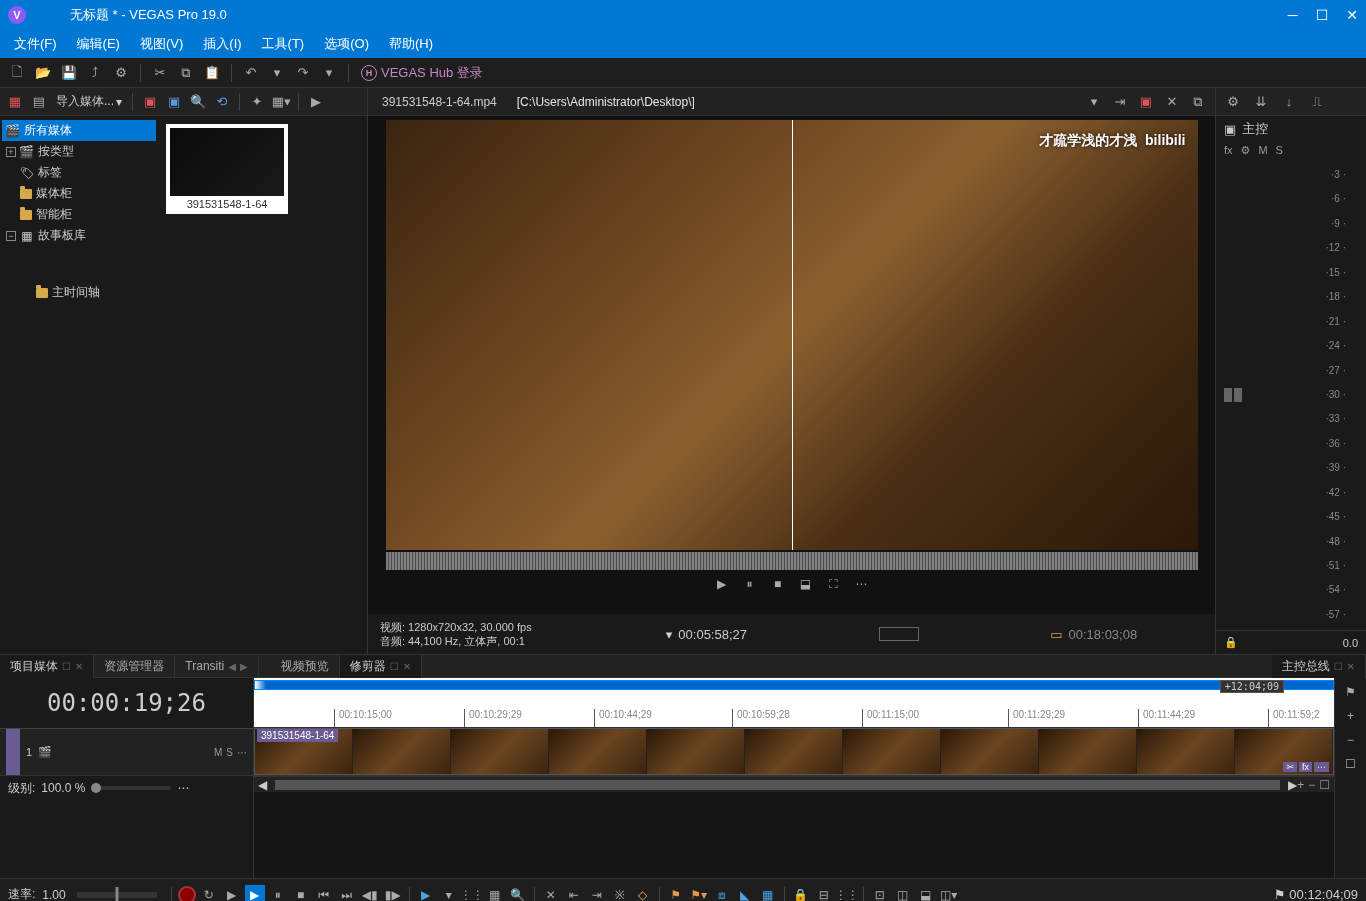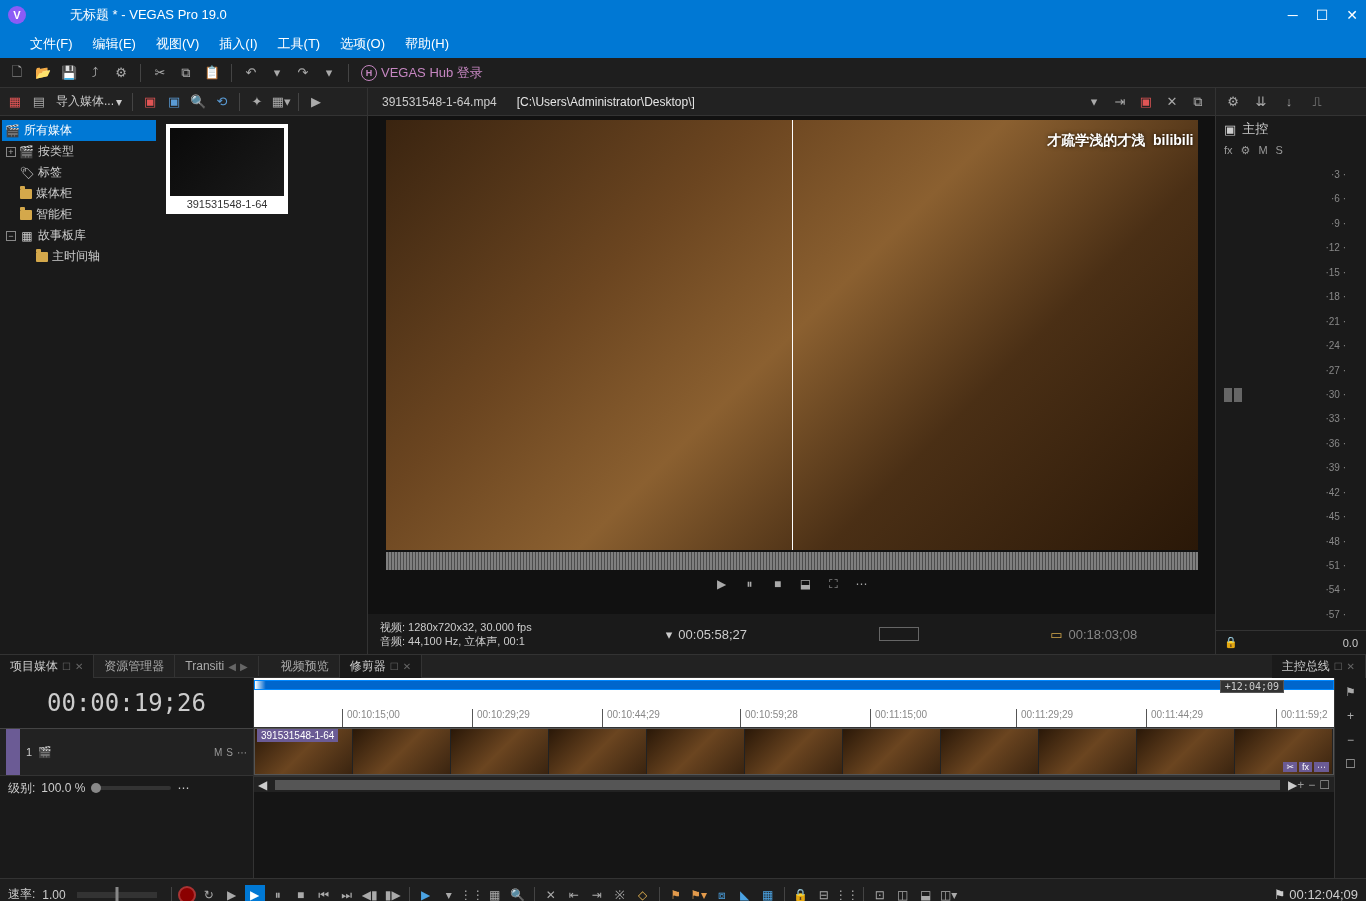--- a/index.html
+++ b/index.html
@@ -1,52 +1,52 @@
 <!DOCTYPE html>
 <html><head>
 <meta charset="utf-8">
 <style>
 * { margin:0; padding:0; box-sizing:border-box; font-family:"Segoe UI","Microsoft YaHei",sans-serif; }
 body { background:#1a1a1a; color:#ccc; font-size:12px; overflow:hidden; width:1366px; height:901px; position:relative; }
 .titlebar { height:30px; background:#0078d4; display:flex; align-items:center; padding:0 8px; color:#fff; }
 .titlebar .logo { width:18px; height:18px; background:#8b5cf6; border-radius:50%; display:flex; align-items:center; justify-content:center; font-weight:bold; font-size:11px; margin-right:8px; color:#fff;}
 .titlebar .title { flex:1; font-size:13px;margin-left:36px; }
 .titlebar .win-btns { display:flex; gap:18px; font-size:14px; }
-.menubar { height:28px; background:#0078d4; display:flex; align-items:center; padding:0 20px; color:#fff; font-size:13px; }
+.menubar { height:28px; background:#0078d4; display:flex; align-items:center; padding:0 4px; color:#fff; font-size:13px; }
 .menubar .mitem { padding:4px 10px; cursor:pointer; }
 .toolbar1 { height:30px; background:#1e1e1e; border-bottom:1px solid #333; display:flex; align-items:center; padding:0 6px; gap:4px; }
 .tbtn { width:22px; height:22px; display:flex; align-items:center; justify-content:center; color:#aaa; cursor:pointer; font-size:13px; }
 .sep { width:1px; height:18px; background:#444; margin:0 4px; }
 .hub-login { color:#c586c0; font-size:13px; margin-left:4px; display:flex; align-items:center; gap:4px;}
 .hub-icon { width:16px; height:16px; border:1.5px solid #c586c0; border-radius:50%; display:flex; align-items:center; justify-content:center; font-size:9px; font-weight:bold;}
 .main-area { display:flex; height:566px; }
 .left-col { width:368px; display:flex; flex-direction:column; background:#1a1a1a; border-right:1px solid #333; }
 .media-toolbar { height:28px; background:#222; display:flex; align-items:center; padding:0 4px; gap:2px; border-bottom:1px solid #333; }
 .media-import { color:#ccc; font-size:12px; padding:2px 4px; display:flex; align-items:center; gap:2px;}
 .media-content { display:flex; flex:1; }
 .media-tree { width:158px; background:#1a1a1a; padding:4px 2px; font-size:12px; overflow:hidden;}
 .tree-item { display:flex; align-items:center; padding:2px 4px; gap:4px; white-space:nowrap; cursor:pointer;}
 .tree-item.selected { background:#0078d4; color:#fff; }
-.tree-indent { margin-left:16px; }
+.tree-indent { margin-left:16px;margin-top:36px; }
 .tree-icon { width:14px; height:14px; display:inline-flex; align-items:center; justify-content:center; }
 .folder-ic { width:12px; height:10px; background:#d4a84b; border-radius:1px; position:relative;}
 .folder-ic::before { content:''; position:absolute; top:-3px; left:0; width:5px; height:3px; background:#d4a84b; border-radius:1px 1px 0 0;}
 .expander { width:10px; height:10px; border:1px solid #888; font-size:9px; line-height:8px; text-align:center; color:#aaa;}
 .media-grid { flex:1; background:#1a1a1a; padding:8px; }
 .media-thumb { width:122px; background:#fff; padding:4px; }
 .media-thumb .img { width:100%; height:68px; background:linear-gradient(135deg,#0a0a0a 0%,#1a1a1a 100%); position:relative; }
 .media-thumb .cap { font-size:11px; color:#333; padding-top:2px; text-align:center; white-space:nowrap; overflow:hidden;}
 .center-col { flex:1; display:flex; flex-direction:column; background:#1a1a1a; border-right:1px solid #333; }
 .preview-toolbar { height:28px; background:#222; display:flex; align-items:center; padding:0 6px; gap:4px; border-bottom:1px solid #333; font-size:12px; color:#ccc;}
 .preview-file { margin-left:8px; }
 .preview-path { color:#e5e5e5; }
 .preview-area { flex:1; display:flex; flex-direction:column; align-items:center; justify-content:flex-start; background:#111; padding-top:4px; position:relative;}
 .preview-video { width:812px; height:430px; background:linear-gradient(135deg,#3a2410 0%,#6b4520 30%,#8b6030 50%,#4a2f15 70%,#2a1808 100%); position:relative; overflow:hidden;}
 .preview-video::after { content:''; position:absolute; left:50%; top:0; bottom:0; width:1px; background:#fff; }
-.watermark { position:absolute; top:12px; right:4px; color:#fff; font-size:14px; font-weight:bold; text-shadow:0 0 4px rgba(0,0,0,.8);}
+.watermark { position:absolute; top:12px; right:12px; color:#fff; font-size:14px; font-weight:bold; text-shadow:0 0 4px rgba(0,0,0,.8);}
 .preview-wave { width:812px; height:18px; background:repeating-linear-gradient(90deg,#666 0px,#999 1px,#666 2px,#333 3px); margin-top:2px;}
 .preview-controls { height:28px; display:flex; align-items:center; justify-content:center; gap:8px; color:#ccc; font-size:14px; width:100%;}
 .preview-info { display:flex; justify-content:space-between; padding:2px 12px; font-size:12px; color:#ccc; height:40px; align-items:center;}
 .preview-info .left { flex:0 0 220px; line-height:1.3; font-size:11px;}
 .preview-info .mid { flex:1; display:flex; justify-content:space-around; align-items:center;}
 .tc-box { font-family:'Consolas',monospace; font-size:13px; display:flex; align-items:center; gap:6px;}
 .tc-box.dim { color:#888; }
 .right-col { width:150px; background:#1a1a1a; display:flex; flex-direction:column;}
 .right-toolbar { height:28px; background:#222; display:flex; align-items:center; padding:0 6px; gap:6px; border-bottom:1px solid #333;}
 .master-header { padding:4px 8px; font-size:13px; color:#ccc; display:flex; align-items:center; gap:6px;}
@@ -67,21 +67,21 @@
 .track-headers { width:254px; background:#1a1a1a; border-right:1px solid #333;}
 .timecode-display { height:50px; display:flex; align-items:center; justify-content:center; font-family:'Consolas',monospace; font-size:24px; color:#ccc; background:#1a1a1a;}
 .track-header { height:48px; background:#222; border-top:1px solid #444; border-bottom:1px solid #333; display:flex; align-items:center; padding:0 6px; gap:6px; font-size:11px;}
 .track-color { width:14px; height:100%; background:#6b5b95;}
 .track-btns { margin-left:auto; display:flex; gap:4px; color:#999; font-size:10px;}
 .track-level { display:flex; align-items:center; gap:6px; padding:0 8px;}
 .slider-tr { width:80px; height:4px; background:#333; position:relative; border-radius:2px;}
 .slider-tr::after { content:''; position:absolute; left:0; top:-3px; width:10px; height:10px; background:#888; border-radius:50%;}
 .tracks-area { flex:1; position:relative; overflow:hidden; background:#151515;}
 .ruler { height:50px; background:#ffffff; position:relative; border-bottom:1px solid #333;}
-.ruler-ticks { position:absolute; bottom:0; left:8px; right:0; height:18px; display:flex; font-size:10px; color:#888; font-family:monospace;}
+.ruler-ticks { position:absolute; bottom:0; left:0; right:0; height:18px; display:flex; font-size:10px; color:#888; font-family:monospace;}
 .ruler-tick { position:relative; flex:0 0 130px; border-left:1px solid #555; padding-left:4px;}
 .playhead-region { position:absolute; top:2px; left:0; right:0; height:10px; background:linear-gradient(90deg, transparent 0%, #0066cc 1%, #0066cc 100%); border:1px solid #0088ff;}
 .track-row { height:48px; background:#1a1a1a; border-bottom:1px solid #333; position:relative; display:flex; overflow:hidden;}
 .clip { height:100%; background:#333; position:relative; border:1px solid #555;}
 .clip-label { position:absolute; top:0; left:2px; background:#6b5b95; color:#fff; font-size:10px; padding:1px 4px; z-index:2;}
 .clip-thumbs { display:flex; height:100%; width:100%;}
 .clip-thumb { flex:1; background:linear-gradient(135deg,#2a1808,#6b4520,#3a2410); border-right:1px solid #222;}
 .clip-fx { position:absolute; bottom:2px; right:4px; display:flex; gap:2px; z-index:2;}
 .clip-fx span { background:#6b5b95; color:#fff; font-size:9px; padding:0 3px;}
 .scrollbar-row { height:16px; background:#222; border-top:1px solid #333; display:flex; align-items:center; padding:0 4px;}

